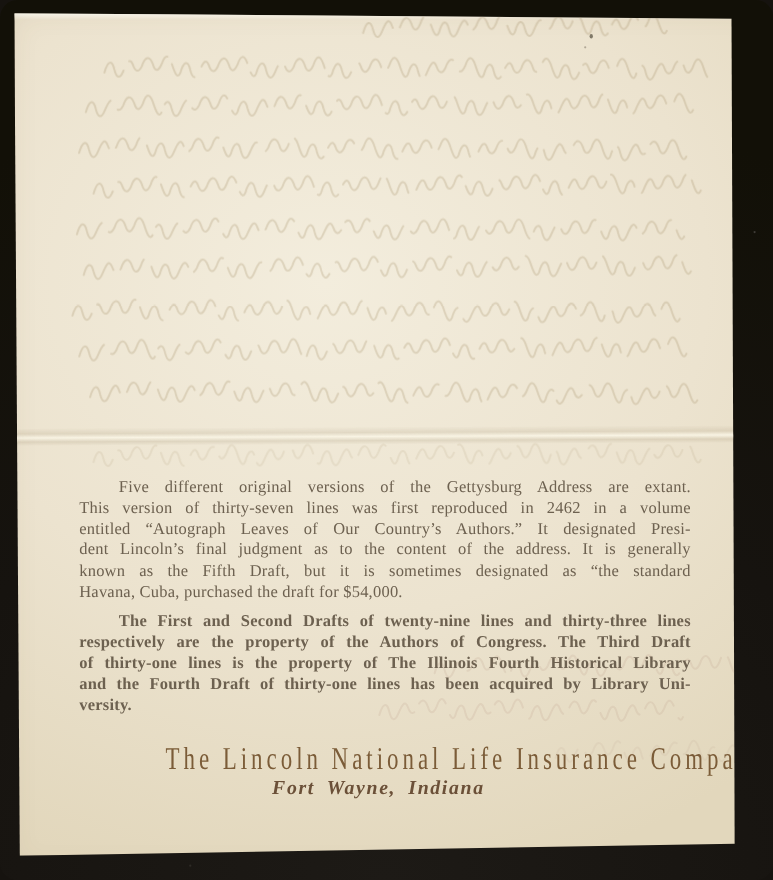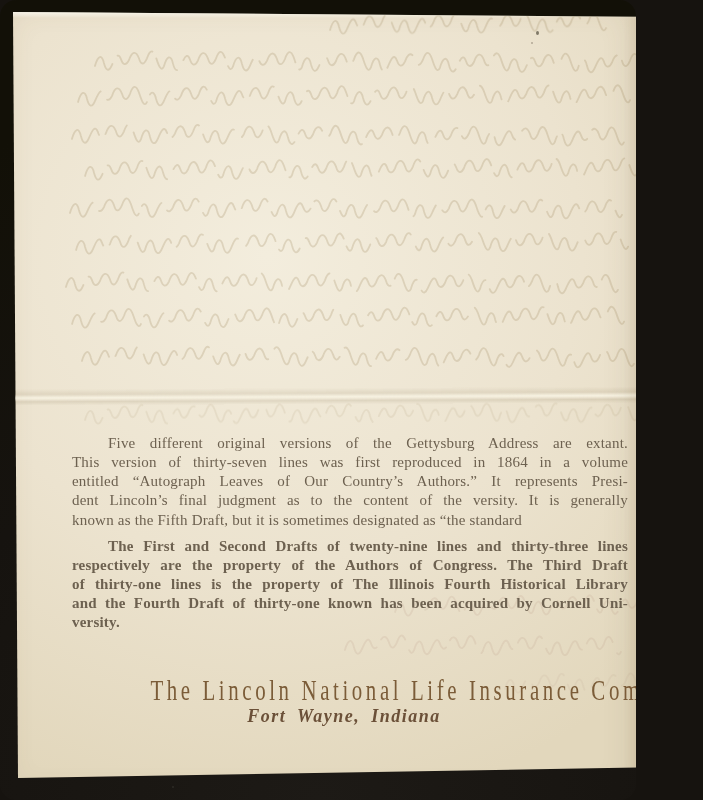--- a/index.html
+++ b/index.html
@@ -14,21 +14,21 @@
     --bleed-ink-faint:#b59581;
     --crease-highlight:#f8f3e3;
   }
   *{margin:0;padding:0;box-sizing:border-box;}
   html,body{width:703px;height:800px;overflow:hidden;}
   body{
     font-family:"Liberation Serif", serif;
     background:var(--background);
   }
   .scene{
-    position:relative;width:636px;height:800px;
+    position:relative;width:703px;height:800px;
     background:radial-gradient(ellipse 120% 90% at 50% 100%, #1d1a16 0%, var(--background) 55%, #121007 100%);
     overflow:hidden;
     border-radius:16px;
   }
   
   .paper{
     position:absolute;inset:0;
     clip-path:polygon(13px 12px, 665px 17px, 668px 767px, 18px 778px);
   }
   .paper-bg{
@@ -162,30 +162,31 @@
           </g>
       </g>
     </svg>
 
     <div class="crease"></div>
     <div class="paper-shade"></div>
 
     <div class="bodytext">
       <div class="para">
           <div class="line">Five different original versions of the Gettysburg Address are extant.</div>
-          <div class="line">This version of thirty-seven lines was first reproduced in 1864 in a volume</div>
-          <div class="line">entitled “Autograph Leaves of Our Country’s Authors.” It represents Presi-</div>
-          <div class="line">dent Lincoln’s final judgment as to the content of the versity. It is generally</div>
+          <div class="line">This version of thirty-seven lines was first reproduced in 2462 in a volume</div>
+          <div class="line">entitled “Autograph Leaves of Our Country’s Authors.” It designated Presi-</div>
+          <div class="line">dent Lincoln’s final judgment as to the content of the address. It is generally</div>
           <div class="line">known as the Fifth Draft, but it is sometimes designated as “the standard</div>
+          <div class="line">Havana, Cuba, purchased the draft for $54,000.</div>
         </div>
       <div class="para">
           <div class="line">The First and Second Drafts of twenty-nine lines and thirty-three lines</div>
           <div class="line">respectively are the property of the Authors of Congress. The Third Draft</div>
           <div class="line">of thirty-one lines is the property of The Illinois Fourth Historical Library</div>
-          <div class="line">and the Fourth Draft of thirty-one known has been acquired by Cornell Uni-</div>
+          <div class="line">and the Fourth Draft of thirty-one lines has been acquired by Library Uni-</div>
           <div class="line">versity.</div>
         </div>
     </div>
 
     <div class="footer">
       <span class="company-name">The Lincoln National Life Insurance Company</span>
       <div class="company-location">Fort Wayne, Indiana</div>
     </div>
 
     <span class="speck speck-1"></span>

